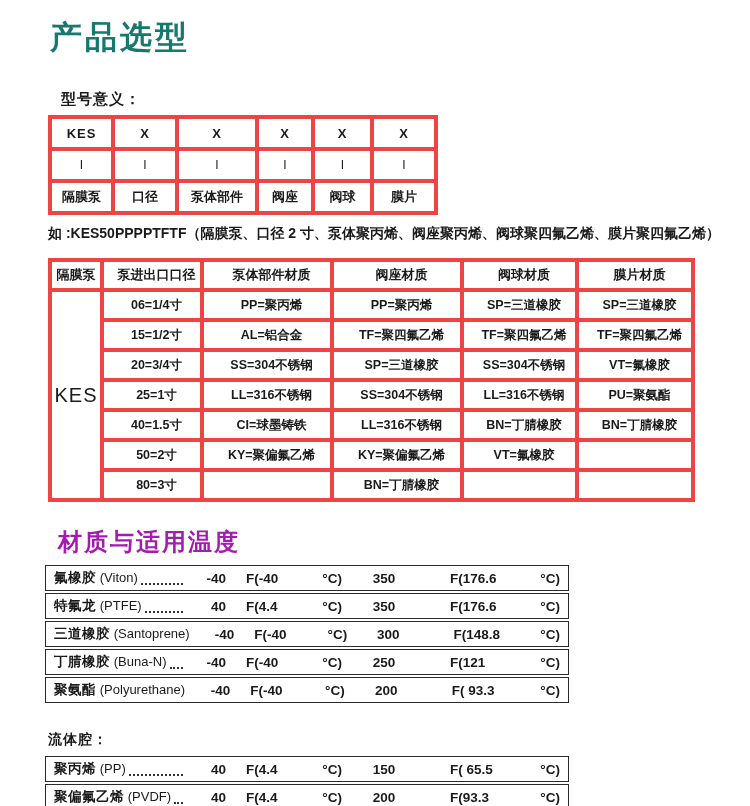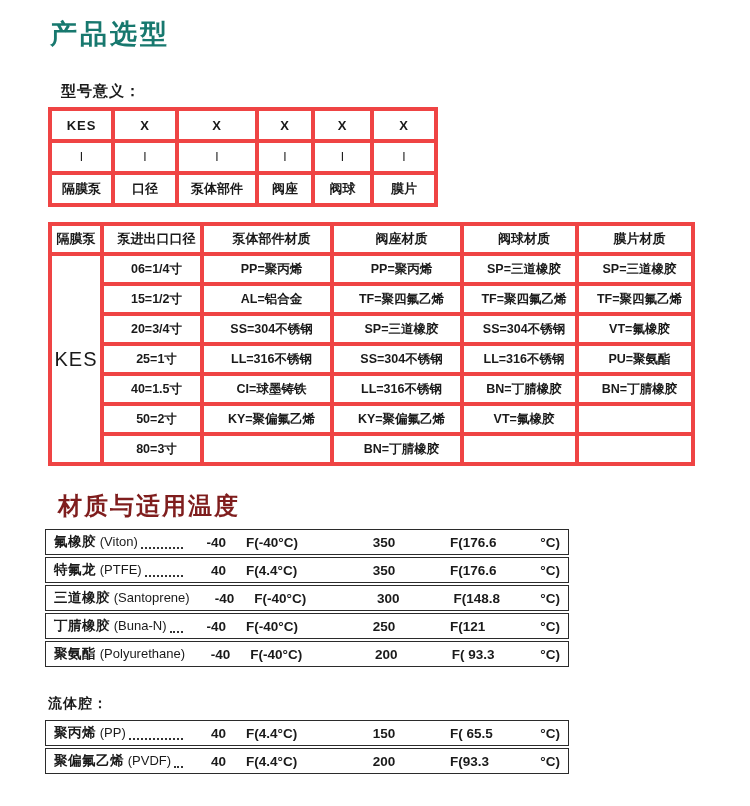--- a/index.html
+++ b/index.html
@@ -1,20 +1,20 @@
 <!DOCTYPE html>
 <html><head>
 <meta charset="utf-8">
 <style>
   html,body{margin:0;padding:0;background:#ffffff;}
   body{width:750px;min-height:806px;font-family:"Liberation Sans","DejaVu Sans",sans-serif;color:#1a1a1a;}
   .content{padding:14px 45px 40px 48px;box-sizing:border-box;}
 
-  .h1{font-size:27px;font-weight:700;color:#17786e;letter-spacing:3px;margin:2px 0 0 2px;}
-  .h2{font-size:24px;font-weight:700;color:#7f1d1d;letter-spacing:2px;margin:24px 0 0 10px;}
+  .h1{font-size:32px;font-weight:700;color:#17786e;letter-spacing:3px;margin:2px 0 0 2px;}
+  .h2{font-size:24px;font-weight:700;color:#a21caf;letter-spacing:2px;margin:24px 0 0 10px;}
 
   .sub-label{font-size:15px;font-weight:700;letter-spacing:1px;margin-top:30px;margin-left:13px;}
   .small-label{font-size:14px;font-weight:700;letter-spacing:1px;}
 
   table{border-collapse:collapse;table-layout:fixed;}
   td,th{border:4px solid #ef4444;font-size:13px;vertical-align:middle;overflow:hidden;white-space:nowrap;}
 
   
   .model-table{margin-top:6px;width:386px;}
   .model-table td{height:26px;text-align:center;font-weight:600;}
@@ -33,21 +33,21 @@
 
   
   .temp-table{width:524px;margin-left:-3px;margin-top:7px;}
   .trow{display:flex;align-items:center;border:1.5px solid #2b2b2b;margin-bottom:2px;
         height:24px;padding:0 8px 0 8px;font-size:13.5px;background:#fff;}
   .tname{white-space:nowrap;}
   .tname .cn{font-weight:700;letter-spacing:0.5px;}
   .tname .en{font-weight:400;font-size:13px;}
   .leader{flex:1;border-bottom:2px dotted #333;margin:0 1px 5px 3px;align-self:flex-end;height:1px;}
   .tminf{width:42px;text-align:right;font-weight:600;}
-  .tc{width:96px;margin-left:20px;display:flex;justify-content:flex-start;font-weight:600;}
+  .tc{width:96px;margin-left:20px;display:flex;justify-content:space-between;font-weight:600;}
   .tmaxf{width:52px;margin-left:16px;text-align:center;font-weight:600;}
   .tc2{width:110px;margin-left:12px;display:flex;justify-content:space-between;font-weight:600;padding-left:28px;}
 </style>
 </head>
 <body>
 
 <div class="content">
 
   <div class="h1">产品选型</div>
 
@@ -83,20 +83,21 @@
       <td>隔膜泵</td>
       <td>口径</td>
       <td>泵体部件</td>
       <td>阀座</td>
       <td>阀球</td>
       <td>膜片</td>
     </tr>
   </tbody>
     </table>
 
+  <div class="example">如 :KES50PPPPTFTF（隔膜泵、口径 2 寸、泵体聚丙烯、阀座聚丙烯、阀球聚四氟乙烯、膜片聚四氟乙烯）</div>
 
   <table class="sel-table">
     <colgroup>
         <col style="width:52px">
         <col style="width:100px">
         <col style="width:130px">
         <col style="width:130px">
         <col style="width:115px">
         <col style="width:116px">
       </colgroup>

